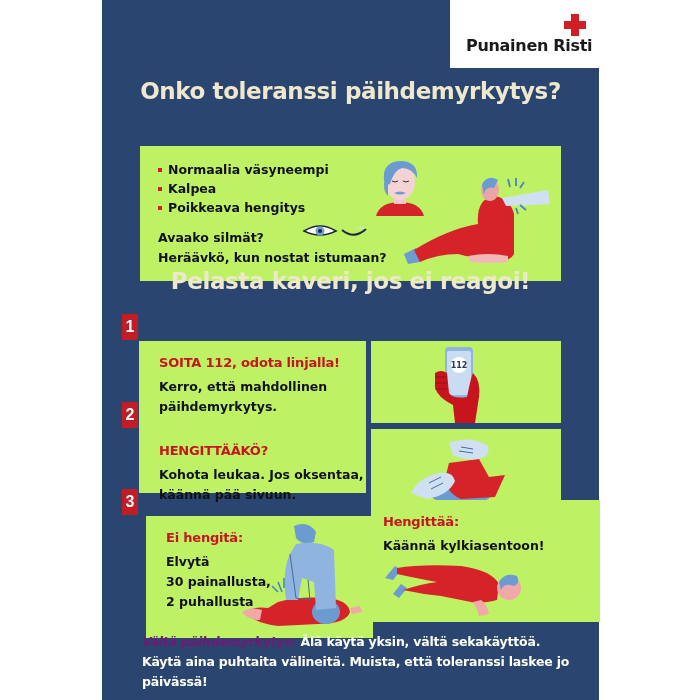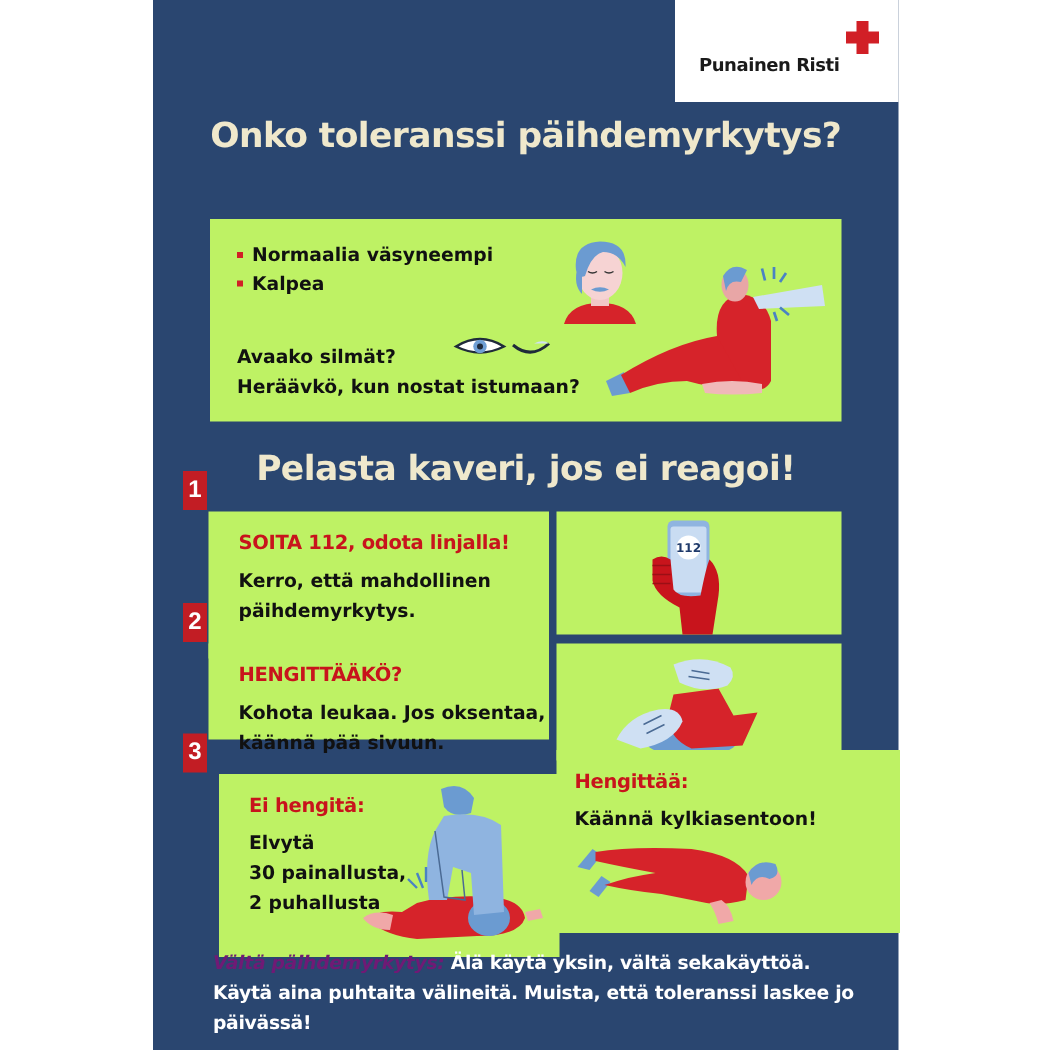--- a/index.html
+++ b/index.html
@@ -1,26 +1,26 @@
 <!DOCTYPE html>
 <html><head>
 <meta charset="utf-8">
 <style>
   html, body { margin:0; padding:0; background:#ffffff; }
   body { width:700px; height:700px; position:relative; overflow:hidden; font-family:"DejaVu Sans", sans-serif; }
   .poster { position:absolute; left:102px; top:0; width:497px; height:700px; background:#2a4670; }
   .logo-box { position:absolute; left:450px; top:0; width:149px; height:68px; background:#ffffff; }
-  .logo-text { position:absolute; left:16px; top:36px; font-size:12px; font-weight:bold; color:#1a1a1a; letter-spacing:-0.3px; white-space:nowrap; }
+  .logo-text { position:absolute; left:16px; top:36px; font-size:16px; font-weight:bold; color:#1a1a1a; letter-spacing:-0.3px; white-space:nowrap; }
   .logo-cross { position:absolute; left:114px; top:14px; width:22px; height:22px; }
   .logo-cross .h { position:absolute; left:0; top:7px; width:22px; height:8px; background:#d11f26; }
   .logo-cross .v { position:absolute; left:7px; top:0; width:8px; height:22px; background:#d11f26; }
 
   .heading { position:absolute; left:102px; width:497px; text-align:center; color:#efe8cc; font-weight:bold; font-size:23px; letter-spacing:-0.4px; white-space:nowrap; }
   .h1 { top:78px; }
-  .h2 { top:268px;margin-top:32px; }
+  .h2 { top:268px; }
 
   .card { position:absolute; background:#bef264;margin-top:28px; }
   .symptoms { left:140px; top:118px; width:421px; height:135px; }
   .sym-list { position:absolute; left:18px; top:14px; margin:0; padding:0; list-style:none; }
   .sym-list li { font-size:12.5px; font-weight:bold; color:#111; line-height:19px; white-space:nowrap; }
   .sym-list li .b { display:inline-block; width:4px; height:4px; background:#d11f26; margin-right:6px; vertical-align:middle; position:relative; top:-1px; }
   .q { position:absolute; left:18px; font-size:12.5px; font-weight:bold; color:#111; white-space:nowrap; }
   .q1 { top:84px; } .q2 { top:104px; }
 
   .badge { position:absolute; width:16px; height:26px; background:#c21d24; color:#fff; font-weight:bold; font-size:16px; text-align:center; line-height:26px; font-family:"Liberation Sans", sans-serif; }
@@ -43,20 +43,21 @@
     </div>
   <div class="logo-text">Punainen Risti</div>
 </div>
 
 <div class="heading h1">Onko toleranssi päihdemyrkytys?</div>
 
 <div class="card symptoms">
   <ul class="sym-list">
     <li><span class="b"></span><span>Normaalia väsyneempi</span></li>
     <li><span class="b"></span><span>Kalpea</span></li>
+    <li><span class="b"></span><span>Poikkeava hengitys</span></li>
   </ul>
   <div class="q q1">Avaako silmät?</div>
   <div class="q q2">Heräävkö, kun nostat istumaan?</div>
 
   <svg style="left:162px;top:78px" width="36" height="14" viewBox="0 0 36 14">
     <path d="M2 7 Q18 -3 34 7 Q18 15 2 7Z" fill="#fff" stroke="#1f2a3a" stroke-width="1.6"></path>
     <circle cx="18" cy="7" r="4.5" fill="#6f9fd4"></circle>
       <circle cx="18" cy="7" r="2" fill="#1f2a3a"></circle>
   </svg>
   <svg style="left:200px;top:80px" width="28" height="12" viewBox="0 0 28 12">

